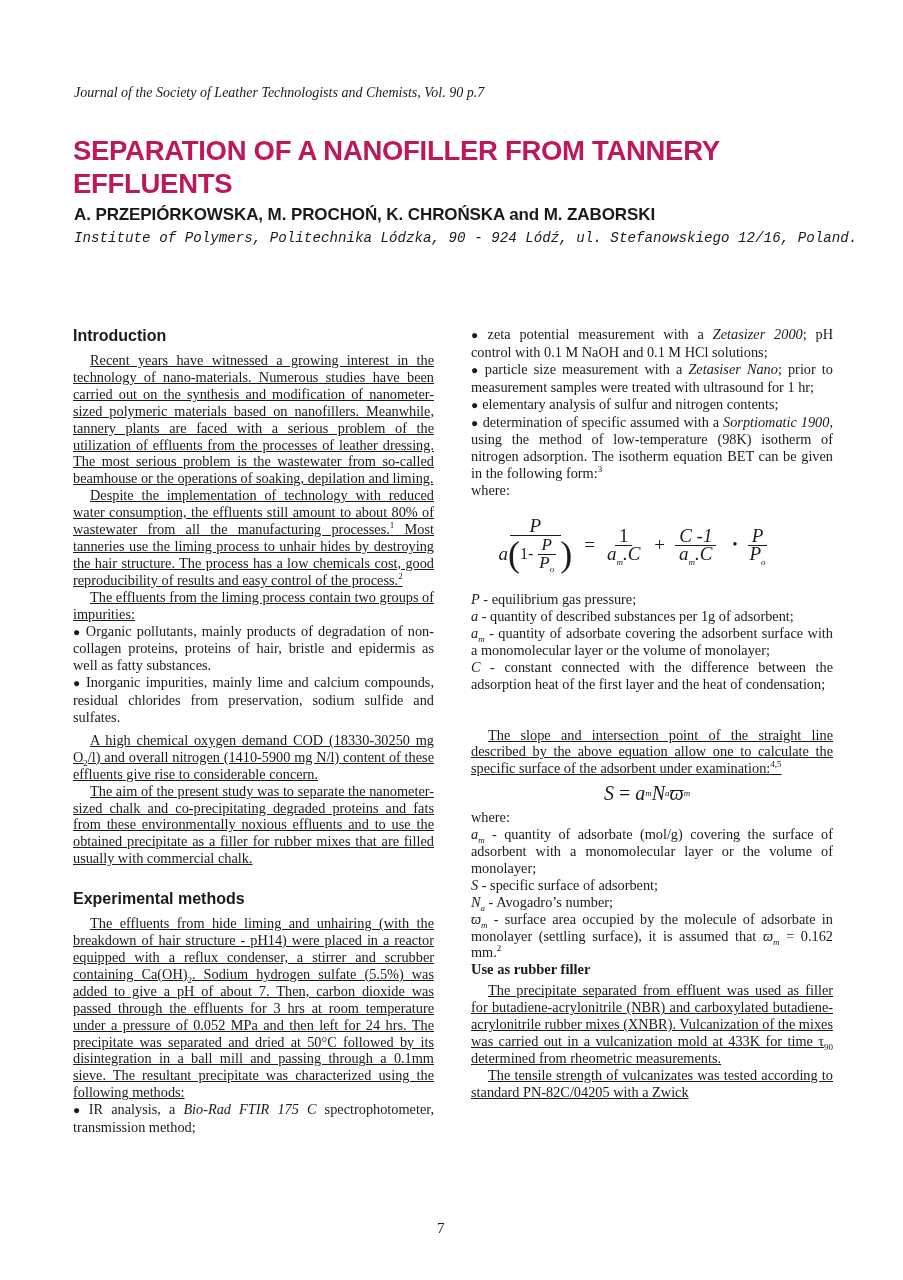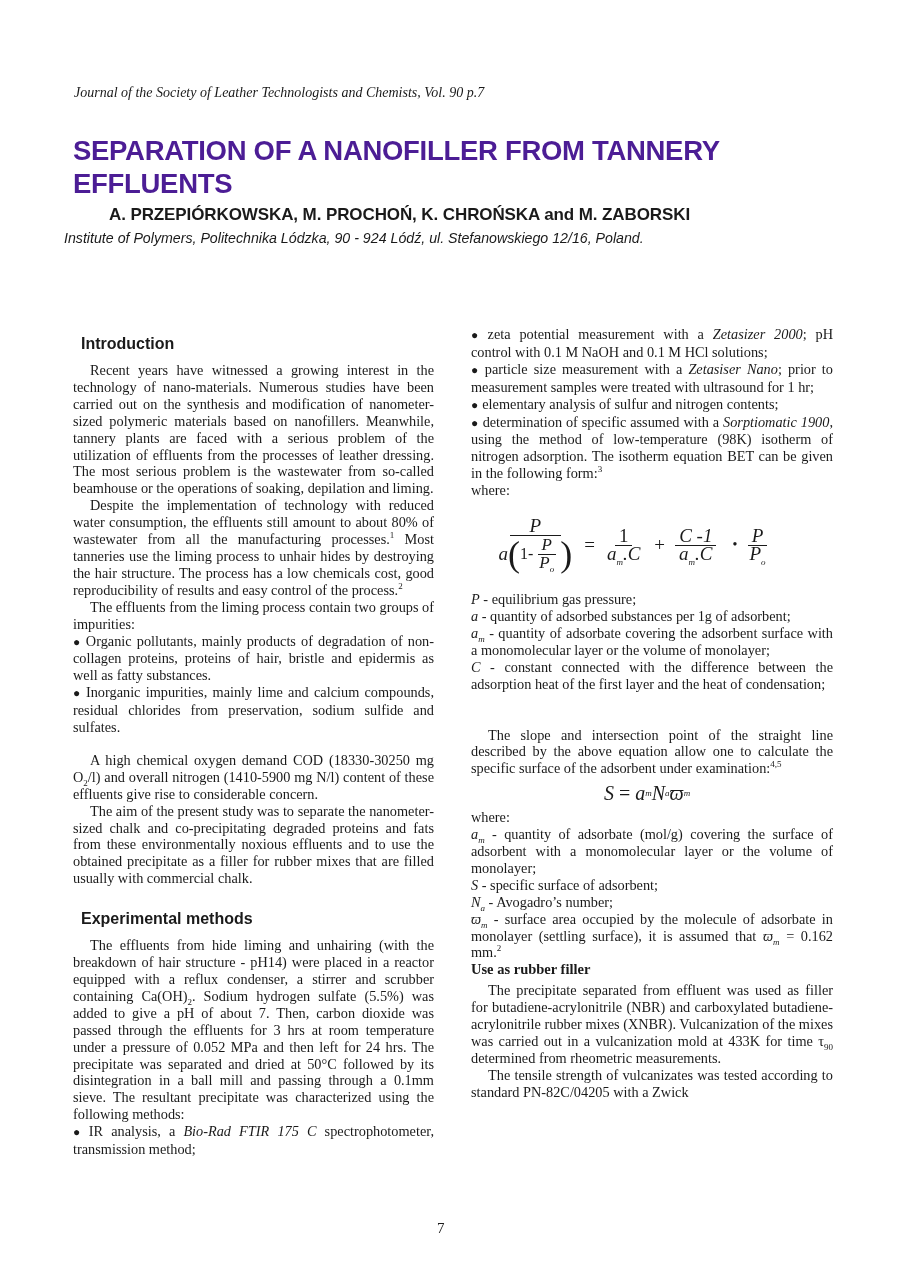--- a/index.html
+++ b/index.html
@@ -1,26 +1,26 @@
 <!DOCTYPE html>
 <html><head>
 <meta charset="utf-8">
 <style>
   html, body { margin: 0; padding: 0; background: #ffffff; }
   body { width: 903px; height: 1280px; position: relative; overflow: hidden; color: #1a1a1a; }
   #running-head { position: absolute; left: 74px; top: 85px; font-size: 14px; font-style: italic; font-family: "Liberation Serif", serif; }
-  #title { position: absolute; left: 73px; top: 134px; width: 760px; font-family: "Liberation Sans", sans-serif; font-weight: bold; font-size: 27.5px; line-height: 33px; letter-spacing: -0.3px; color: #4c1d95; margin: 0; }
-  #authors { position: absolute; left: 74px; top: 205px; font-family: "Liberation Sans", sans-serif; font-weight: bold; font-size: 17px; letter-spacing: -0.1px; margin-left: 35px; }
-  #affiliation { position: absolute; left: 64px; top: 230px; font-family: Liberation Sans, sans-serif; font-style: italic; font-size: 14.2px; }
+  #title { position: absolute; left: 73px; top: 134px; width: 760px; font-family: "Liberation Sans", sans-serif; font-weight: bold; font-size: 27.5px; line-height: 33px; letter-spacing: -0.3px; color: #be185d; margin: 0; }
+  #authors { position: absolute; left: 74px; top: 205px; font-family: "Liberation Sans", sans-serif; font-weight: bold; font-size: 17px; letter-spacing: -0.1px; }
+  #affiliation { position: absolute; left: 74px; top: 230px; font-family: Liberation Mono, monospace; font-style: italic; font-size: 14.2px; }
   .col { position: absolute; top: 326px; width: 361px; font-family: "Liberation Serif", serif; font-size: 14.3px; line-height: 16.9px; text-align: justify; }
   #col-left { left: 73px; }
   #col-right { left: 471px; width: 362px; }
   .col p { margin: 0; }
-  .indent { text-indent: 17px; }
-  h2.sec { font-family: "Liberation Sans", sans-serif; font-weight: bold; font-size: 16px; margin: 8px; line-height: 20px; }
+  .indent { text-indent: 17px; text-decoration: underline; }
+  h2.sec { font-family: "Liberation Sans", sans-serif; font-weight: bold; font-size: 16px; margin: 0; line-height: 20px; }
   h3.sub { font-family: "Liberation Serif", serif; font-weight: bold; font-size: 14.5px; margin: 0; }
   .bullet::before { content: "\25CF"; font-size: 12px; margin-right: 4px; }
   sup { font-size: 9px; line-height: 0; }
   sub { font-size: 9px; line-height: 0; }
   .eq { display: flex; align-items: center; justify-content: center; font-family: "Liberation Serif", serif; font-style: italic; font-size: 19px; }
   .frac { display: inline-flex; flex-direction: column; align-items: center; margin: 0 6px; }
   .frac .num { border-bottom: 1px solid #1a1a1a; padding: 0 4px; text-align: center; }
   .frac .den { padding: 0 4px; text-align: center; }
   .paren { font-style: normal; font-size: 36px; font-weight: lighter; line-height: 1; }
   .upright { font-style: normal; }
@@ -35,21 +35,21 @@
 <div id="authors">A. PRZEPIÓRKOWSKA, M. PROCHOŃ, K. CHROŃSKA and M. ZABORSKI</div>
 <div id="affiliation">Institute of Polymers, Politechnika Lódzka, 90 - 924 Lódź, ul. Stefanowskiego 12/16, Poland.</div>
 
 <div id="col-left" class="col">
   <h2 class="sec">Introduction</h2>
   <p class="indent" style="margin-top:6px">Recent years have witnessed a growing interest in the technology of nano-materials. Numerous studies have been carried out on the synthesis and modification of nanometer-sized polymeric materials based on nanofillers. Meanwhile, tannery plants are faced with a serious problem of the utilization of effluents from the processes of leather dressing. The most serious problem is the wastewater from so-called beamhouse or the operations of soaking, depilation and liming.</p>
   <p class="indent"><span>Despite the implementation of technology with reduced water consumption, the effluents still amount to about 80% of wastewater from all the manufacturing processes.</span><sup>1</sup><span> Most tanneries use the liming process to unhair hides by destroying the hair structure. The process has a low chemicals cost, good reproducibility of results and easy control of the process.</span><sup>2</sup></p>
   <p class="indent">The effluents from the liming process contain two groups of impurities:</p>
   <p class="bullet">Organic pollutants, mainly products of degradation of non-collagen proteins, proteins of hair, bristle and epidermis as well as fatty substances.</p>
   <p class="bullet">Inorganic impurities, mainly lime and calcium compounds, residual chlorides from preservation, sodium sulfide and sulfates.</p>
-  <p class="indent" style="margin-top:16px"><span>A high chemical oxygen demand COD (18330-30250 mg O</span><sub>2</sub><span>/l) and overall nitrogen (1410-5900 mg N/l) content of these effluents give rise to considerable concern.</span></p>
+  <p class="indent" style="margin-top:6px"><span>A high chemical oxygen demand COD (18330-30250 mg O</span><sub>2</sub><span>/l) and overall nitrogen (1410-5900 mg N/l) content of these effluents give rise to considerable concern.</span></p>
   <p class="indent">The aim of the present study was to separate the nanometer-sized chalk and co-precipitating degraded proteins and fats from these environmentally noxious effluents and to use the obtained precipitate as a filler for rubber mixes that are filled usually with commercial chalk.</p>
 
   <h2 class="sec" style="margin-top:22px">Experimental methods</h2>
   <p class="indent" style="margin-top:6px"><span>The effluents from hide liming and unhairing (with the breakdown of hair structure - pH14) were placed in a reactor equipped with a reflux condenser, a stirrer and scrubber containing Ca(OH)</span><sub>2</sub><span>. Sodium hydrogen sulfate (5.5%) was added to give a pH of about 7. Then, carbon dioxide was passed through the effluents for 3 hrs at room temperature under a pressure of 0.052 MPa and then left for 24 hrs. The precipitate was separated and dried at 50°C followed by its disintegration in a ball mill and passing through a 0.1mm sieve. The resultant precipitate was characterized using the following methods:</span></p>
   <p class="bullet"><span>IR analysis, a </span><i>Bio-Rad FTIR 175 C</i><span> spectrophotometer, transmission method;</span></p>
 </div>
 
 <div id="col-right" class="col">
   <p class="bullet"><span>zeta potential measurement with a </span><i>Zetasizer 2000</i><span>; pH control with 0.1 M NaOH and 0.1 M HCl solutions;</span></p>
   <p class="bullet"><span>particle size measurement with a </span><i>Zetasiser Nano</i><span>; prior to measurement samples were treated with ultrasound for 1 hr;</span></p>
@@ -83,21 +83,21 @@
     </span>
     <span class="upright" style="margin:0 2px 0 10px;font-size:14px">•</span>
     <span class="frac">
       <span class="num">P</span>
       <span class="den"><span>P</span><sub>o</sub></span>
     </span>
   </div>
 
   <div>
     <p><i>P</i><sub></sub><span> - equilibrium gas pressure;</span></p>
-    <p><i>a</i><sub></sub><span> - quantity of adsorbed substances per 1g of adsorbent;</span></p>
+    <p><i>a</i><sub></sub><span> - quantity of described substances per 1g of adsorbent;</span></p>
     <p><i>a</i><sub style="font-style:italic">m</sub><span> - quantity of adsorbate covering the adsorbent surface with a monomolecular layer or the volume of monolayer;</span></p>
     <p><i>C</i><sub></sub><span> - constant connected with the difference between the adsorption heat of the first layer and the heat of condensation;</span></p>
   </div>
 
   <p class="indent" style="margin-top:34px"><span>The slope and intersection point of the straight line described by the above equation allow one to calculate the specific surface of the adsorbent under examination:</span><sup>4,5</sup></p>
 
   <div class="eq" style="height:32px; font-size:20px; margin-left:-10px">
     <span>S</span>
     <span class="upright" style="white-space:pre"> = </span>
     <span>a</span>

